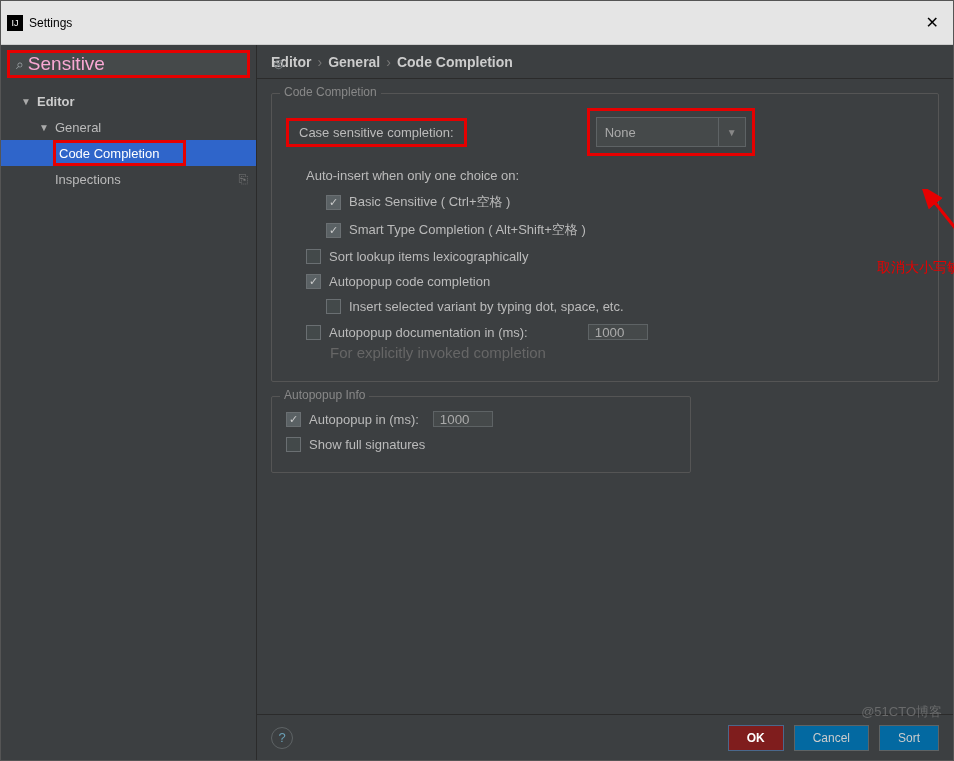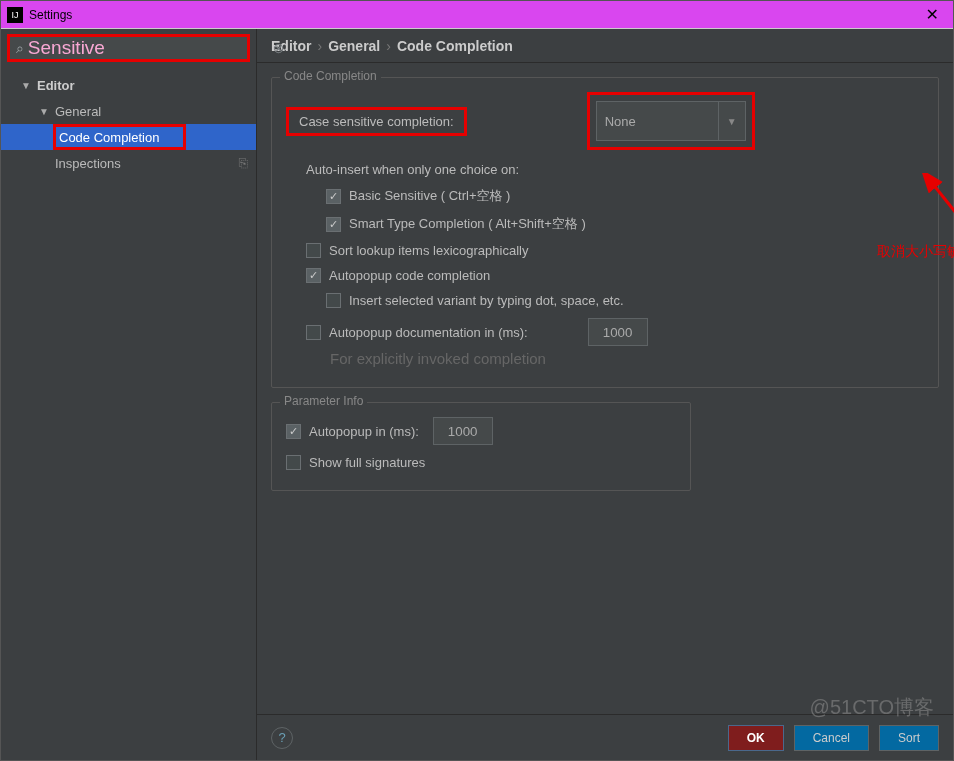--- a/index.html
+++ b/index.html
@@ -1,18 +1,18 @@
 <!DOCTYPE html>
 <html><head>
 <meta charset="utf-8">
 <style>
   * { box-sizing: border-box; margin: 0; padding: 0; font-family: "Segoe UI", Arial, sans-serif; }
   body { background: #fff; width: 954px; height: 761px; overflow: hidden; font-size: 13px; }
   .window { width: 954px; height: 761px; display: flex; flex-direction: column; border: 1px solid #555; }
-  .titlebar { height: 28px; background: #d946ef; display: flex; align-items: center; padding: 0 6px; border-bottom: 1px solid #ccc; }
+  .titlebar { height: 44px; background: #e5e5e5; display: flex; align-items: center; padding: 0 6px; border-bottom: 1px solid #ccc; }
   .titlebar .app-icon { width: 16px; height: 16px; background: #000; margin-right: 6px; display:flex; align-items:center; justify-content:center; color:#fff; font-size:9px; }
   .titlebar .title { font-size: 12px; color: #000; }
   .titlebar .spacer { flex: 1; }
   .titlebar .close { font-size: 16px; color: #000; padding: 0 8px; cursor: pointer; }
   .body { flex: 1; display: flex; background: #3c3f41; color: #bbb; }
   .sidebar { width: 256px; display: flex; flex-direction: column; border-right: 1px solid #2b2b2b; }
   .search-wrap { padding: 5px 6px 4px 6px; }
   .search-box { position: relative; border: 3px solid #e60000; background: #45494a; height: 28px; display: flex; align-items: center; padding: 0 6px; }
   .search-icon { color: #9aa0a3; font-size: 14px; margin-right: 4px; }
   .search-input { background: transparent; border: none; color: #f9a8d4; flex: 1; outline: none; font-size: 19px; }
@@ -29,39 +29,39 @@
   .tree-item .copy-icon { margin-left: auto; margin-right: 8px; color: #777; font-size: 12px; }
   .main { flex: 1; display: flex; flex-direction: column; }
   .breadcrumb { height: 34px; display: flex; align-items: center; padding-left: 14px; font-size: 14px; font-weight: bold; color: #ccc; border-bottom: 1px solid #2b2b2b; }
   .breadcrumb .sep { color: #777; margin: 0 6px; font-weight: normal; }
   .content { flex: 1; padding: 14px 14px 0 14px; position: relative; }
   .fieldset { border: 1px solid #555; border-radius: 2px; padding: 14px 14px 10px 14px; margin-bottom: 14px; position: relative; }
   .legend { position: absolute; top: -9px; left: 8px; background: #3c3f41; padding: 0 4px; font-size: 12px; color: #888; }
   .row { display: flex; align-items: center; margin-bottom: 12px; min-height: 24px; }
   .case-label-box { border: 3px solid #e60000; padding: 4px 10px; color: #bbb; text-align: center; }
   .dropdown-wrap { margin-left: 120px; border: 3px solid #e60000; padding: 6px; }
-  .dropdown { width: 150px; height: 40px; background: #45494a; border: 1px solid #5e6365; display: flex; align-items: center; padding: 0 8px; color: #aaa; cursor: pointer; }
+  .dropdown { width: 150px; height: 30px; background: #45494a; border: 1px solid #5e6365; display: flex; align-items: center; padding: 0 8px; color: #aaa; cursor: pointer; }
   .dropdown .dd-arrow { margin-left: auto; color: #888; font-size: 10px; border-left:1px solid #5e6365; padding-left:8px; height:100%; display:flex; align-items:center;}
   .checkbox-row { display: flex; align-items: center; margin-bottom: 10px; }
   .checkbox-row.indent1 { padding-left: 20px; }
   .checkbox-row.indent2 { padding-left: 40px; }
   .cb { width: 15px; height: 15px; border: 1px solid #6a6f72; margin-right: 8px; display: flex; align-items: center; justify-content: center; background: #43494a; cursor: pointer; }
   .cb.checked { background: #5a6164; }
   .cb.checked::after { content: "✓"; color: #ccc; font-size: 11px; line-height: 1; }
   .hint { font-size: 15px; color: #666; margin-left: 44px; margin-top: -6px; margin-bottom: 10px; }
-  .num-input { width: 60px; height: 28px; background: #45494a; border: 1px solid #5e6365; color: #aaa; padding: 0 14px; outline: none; }
+  .num-input { width: 60px; height: 16px; background: #45494a; border: 1px solid #5e6365; color: #aaa; padding: 0 6px; outline: none; }
   .num-input.wide { width: 60px; margin-left: 60px; }
   .annotation { position: absolute; left: 620px; top: 180px; color: #e60000; font-size: 14px; white-space: nowrap; }
   .arrow-svg { position: absolute; left: 665px; top: 110px; pointer-events: none; }
   .footer { height: 46px; border-top: 1px solid #2b2b2b; display: flex; align-items: center; padding: 0 14px; background: #3c3f41; }
   .help-icon { width: 22px; height: 22px; border: 1px solid #5e6365; border-radius: 50%; display: flex; align-items: center; justify-content: center; color: #6a9fb5; cursor: pointer; font-size: 13px; }
   .footer .spacer { flex: 1; }
   .btn { height: 26px; padding: 0 18px; margin-left: 10px; border: 1px solid #5e6365; background: #0369a1; color: #ccc; cursor: pointer; display: flex; align-items: center; font-size: 12px; }
   .btn.primary { background: #7f1d1d; border-color: #4a688c; color: #fff; font-weight: bold; }
-  .watermark { position: absolute; right: 20px; bottom: 40px; color: rgba(150,150,150,0.5); font-size: 20px; }
+  .watermark { position: absolute; right: 12px; bottom: 40px; color: rgba(150,150,150,0.5); font-size: 13px; }
 </style>
 </head>
 <body>
 
 <div class="window">
   <div class="titlebar">
     <div class="app-icon">IJ</div>
     <div class="title">Settings</div>
     <div class="spacer"></div>
     <div class="close">✕</div>
@@ -140,21 +140,21 @@
             <span>Insert selected variant by typing dot, space, etc.</span>
           </div>
           <div class="checkbox-row indent1">
             <div class="cb"></div>
             <span>Autopopup documentation in (ms):</span>
             <input class="num-input wide" value="1000" style="">
           </div>
           <div class="hint">For explicitly invoked completion</div>
         </div>
         <div class="fieldset" style="width:420px">
-          <div class="legend">Parameter Info</div>
+          <div class="legend">Autopopup Info</div>
           <div class="checkbox-row">
             <div class="cb checked"></div>
             <span>Autopopup in (ms):</span>
             <input class="num-input" style="margin-left: 14px;" value="1000">
           </div>
           <div class="checkbox-row">
             <div class="cb"></div>
             <span>Show full signatures</span>
           </div>
         </div>

